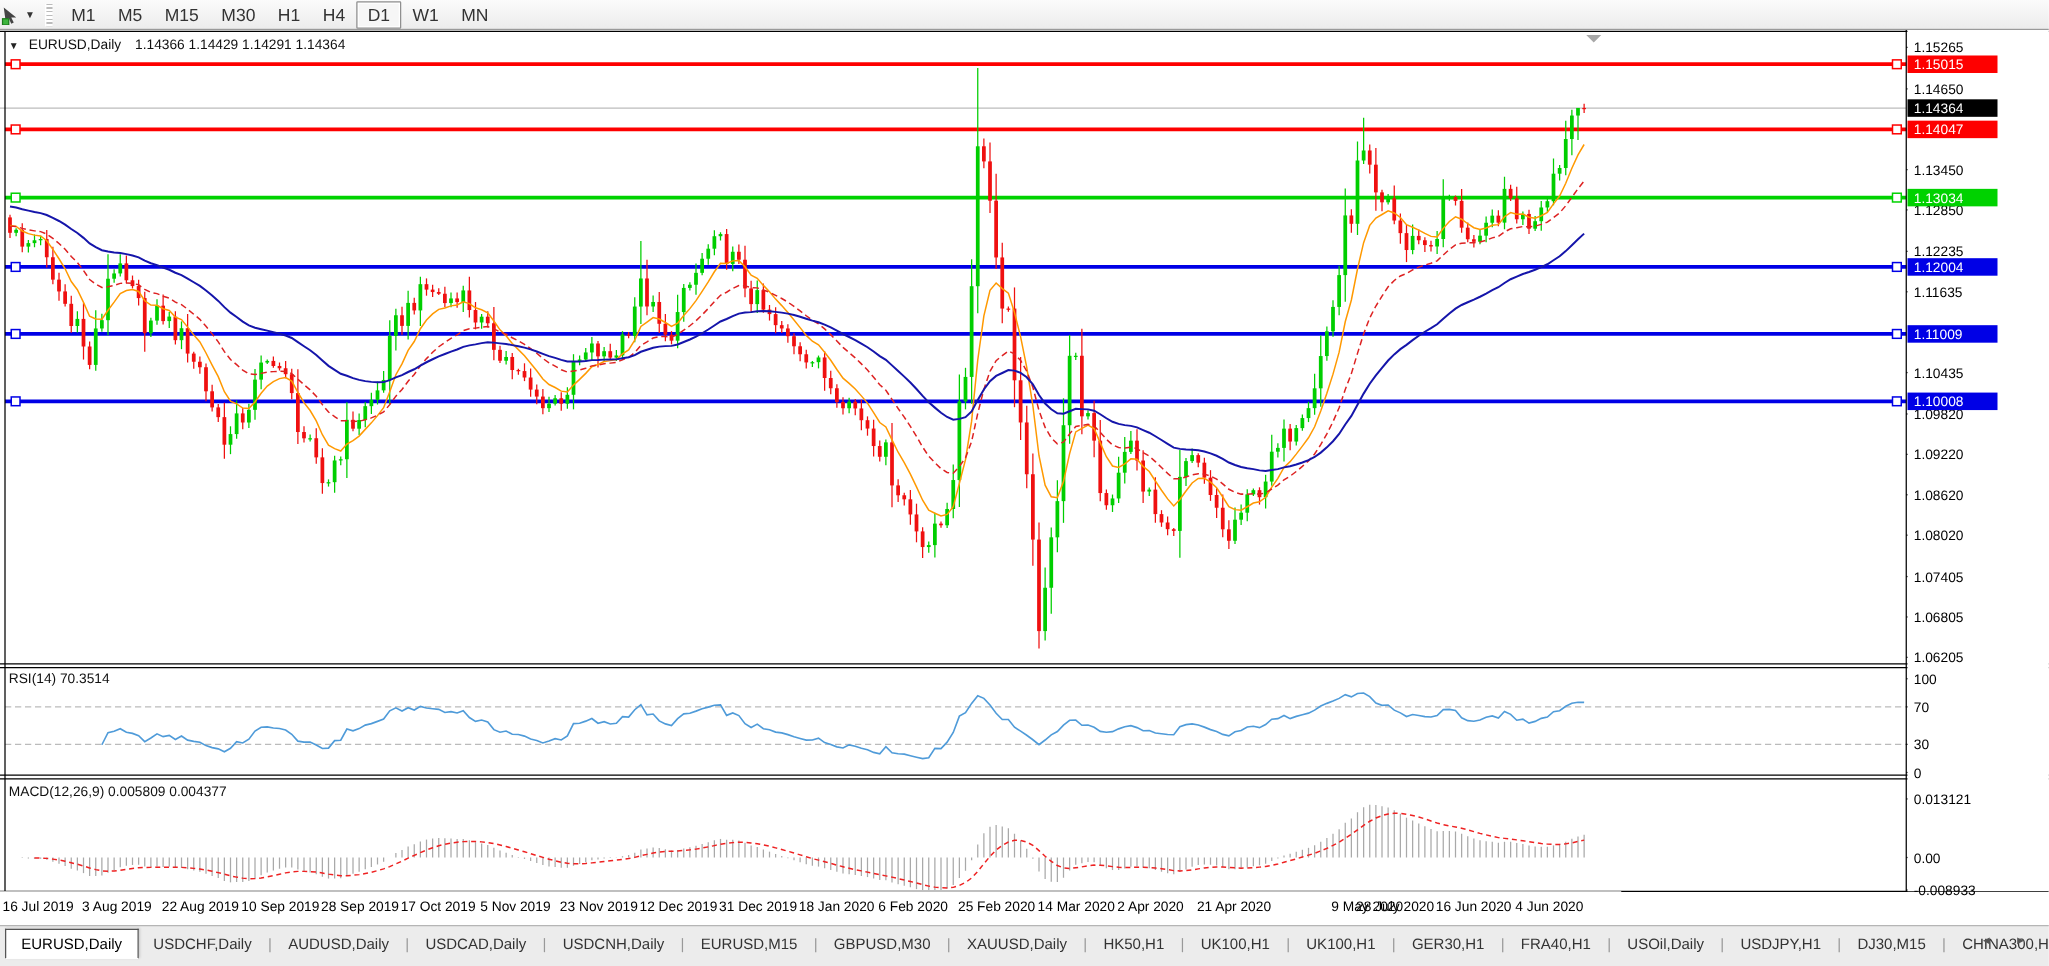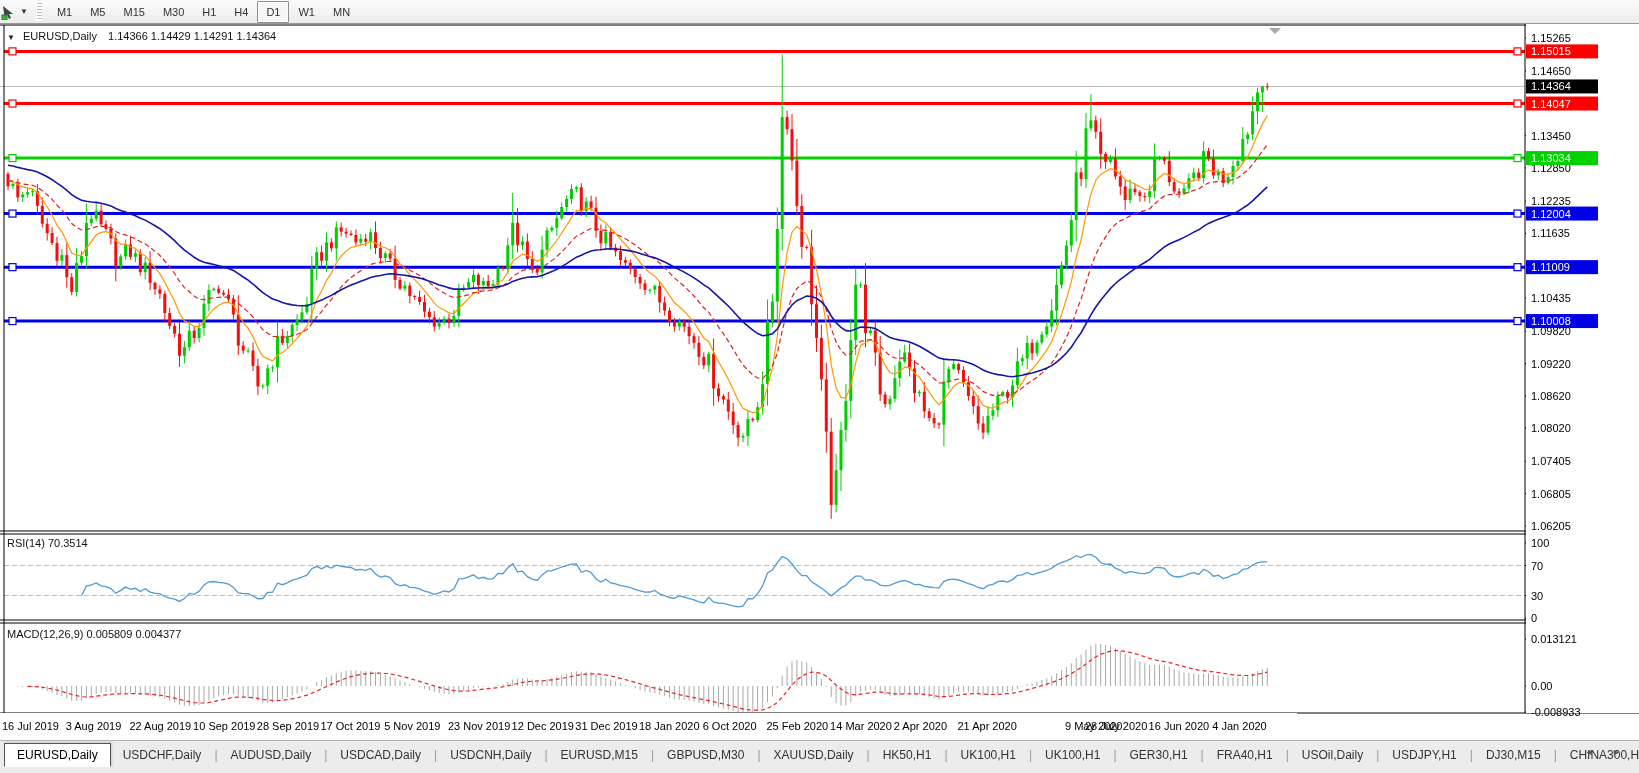--- a/index.html
+++ b/index.html
@@ -4,21 +4,21 @@
 <style>
   html,body{margin:0;padding:0;background:#fff;width:1639px;height:773px;overflow:hidden;
     font-family:"Liberation Sans",sans-serif;-webkit-font-smoothing:antialiased;}
   #toolbar{position:absolute;left:0;top:0;width:1639px;height:24px;
     background:linear-gradient(#fbfbfb,#ececec);border-bottom:1px solid #9a9a9a;
     display:flex;align-items:center;box-sizing:border-box;}
   #toolbar .tool-icon{width:22px;height:20px;margin-left:-2px;display:flex;align-items:center;justify-content:center;}
   #toolbar .caret{font-size:8px;color:#333;margin:0 4px 0 0;}
   #toolbar .grip{width:5px;height:18px;margin:0 6px 0 4px;
     background:repeating-linear-gradient(#bbb 0 1px,#fff 1px 3px);border-left:1px solid #fff;}
-  .tfbtn{height:20px;padding:0 8px;display:flex;align-items:center;font-size:11px;color:#333;
+  .tfbtn{height:20px;padding:0 8px;display:flex;align-items:center;font-size:14px;color:#333;
     border:1px solid transparent;border-radius:1px;cursor:default;}
   .tfbtn.active{background:#f6f6f6;border:1px solid #8f8f8f;box-shadow:inset 0 0 0 1px #fff;}
   #chart-stage{position:absolute;left:0;top:24px;width:1639px;height:716px;background:#fff;}
   #chart-svg{position:absolute;left:0;top:0;}
   .overlay{position:absolute;font-size:11px;color:#111;white-space:nowrap;z-index:5;}
   #hdr{left:7px;top:6px;}
   #hdr .tri{font-size:8px;color:#222;margin-right:5px;}
   #rsi-label{left:7px;top:513px;}
   #macd-label{left:7px;top:604px;}
   #date-axis{position:absolute;left:0;top:689px;width:1297px;height:27px;background:#fff;z-index:4;}
@@ -977,29 +977,29 @@
       <span class="dlabel" style="left: 65.7px;">3 Aug 2019</span>
       <span class="dlabel" style="left: 129.4px;">22 Aug 2019</span>
       <span class="dlabel" style="left: 193.1px;">10 Sep 2019</span>
       <span class="dlabel" style="left: 256.8px;">28 Sep 2019</span>
       <span class="dlabel" style="left: 320.5px;">17 Oct 2019</span>
       <span class="dlabel" style="left: 384.2px;">5 Nov 2019</span>
       <span class="dlabel" style="left: 447.9px; text-align: center;">23 Nov 2019</span>
       <span class="dlabel" style="left: 511.6px;">12 Dec 2019</span>
       <span class="dlabel" style="left: 575.3px;">31 Dec 2019</span>
       <span class="dlabel" style="left: 639px;">18 Jan 2020</span>
-      <span class="dlabel" style="left: 702.7px;">6 Oct 2020</span>
+      <span class="dlabel" style="left: 702.7px;">6 Feb 2020</span>
       <span class="dlabel" style="left: 766.4px;">25 Feb 2020</span>
       <span class="dlabel" style="left: 830.1px;">14 Mar 2020</span>
       <span class="dlabel" style="left: 893.8px;">2 Apr 2020</span>
       <span class="dlabel" style="left: 957.5px;">21 Apr 2020</span>
       <span class="dlabel" style="left: 1065px;">9 May 2020</span>
       <span class="dlabel" style="left: 1084.9px;">28 July 2020</span>
       <span class="dlabel" style="left: 1148.6px;">16 Jun 2020</span>
-      <span class="dlabel" style="left: 1212.3px;">4 Jan 2020</span>
+      <span class="dlabel" style="left: 1212.3px;">4 Jun 2020</span>
     </div>
 </div>
 
 <div id="tabbar">
   <div id="tabs">
       <span class="tab active">EURUSD,Daily</span>
       <span class="tab">USDCHF,Daily</span>
       <span class="tabsep">|</span>
       <span class="tab">AUDUSD,Daily</span>
       <span class="tabsep">|</span>

